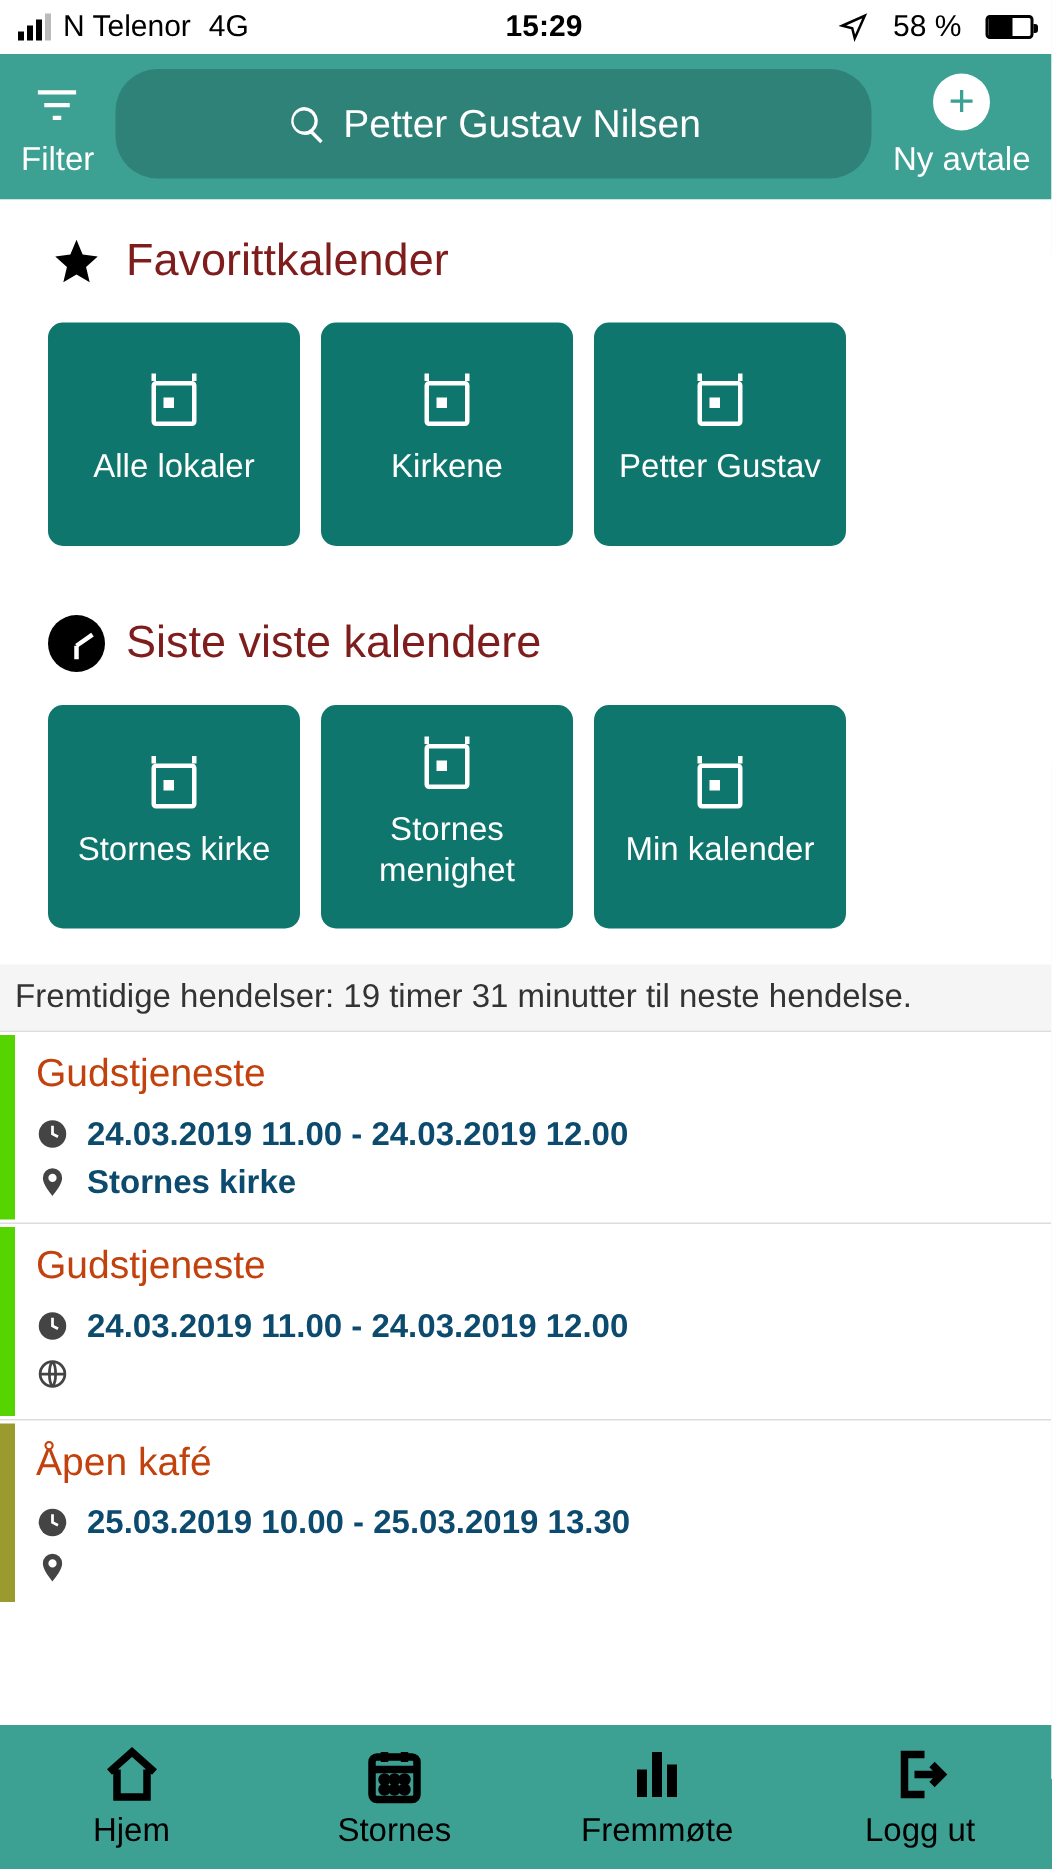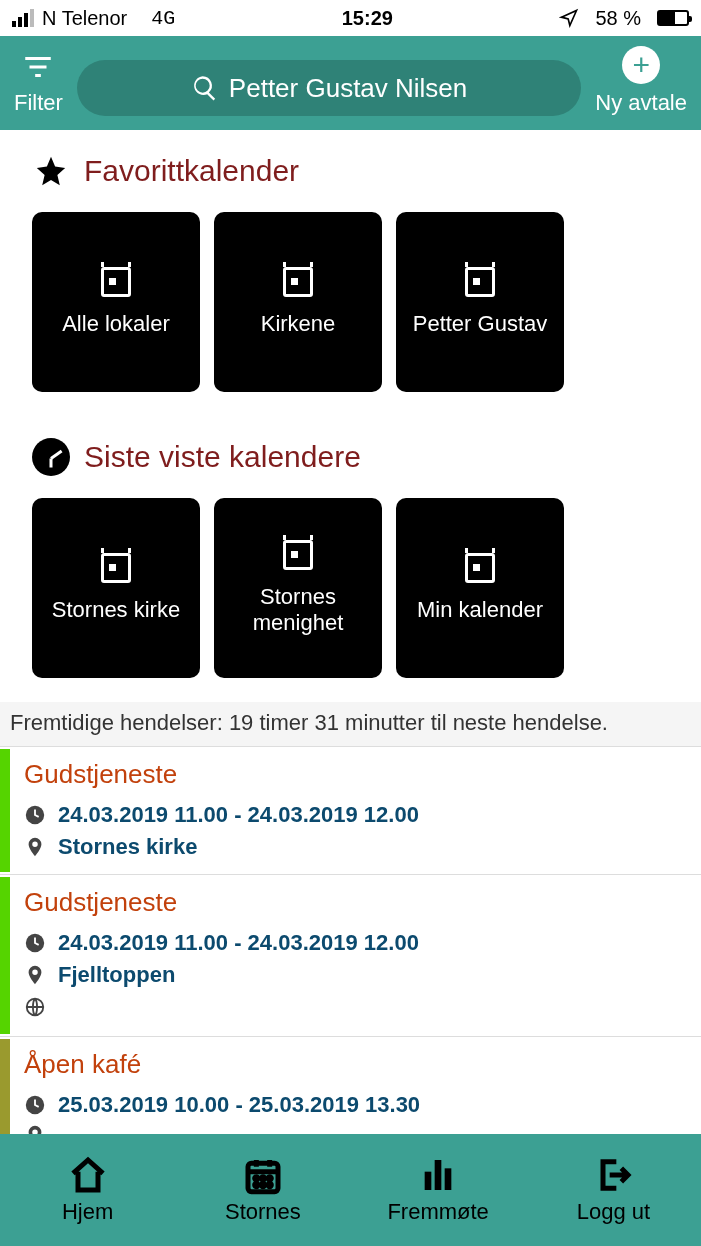--- a/index.html
+++ b/index.html
@@ -15,72 +15,72 @@
   .signal i:nth-child(3){height:14px} .signal i:nth-child(4){height:18px;background:#bbb}
   .battery { width:32px; height:16px; border:2px solid #000; border-radius:3px; position:relative; }
   .battery::after { content:""; position:absolute; right:-5px; top:4px; width:3px; height:6px; background:#000; border-radius:0 2px 2px 0; }
   .battery i { display:block; height:100%; width:58%; background:#000; }
 
   
   .header { background:#3ca093; padding:10px 14px 14px; display:flex; align-items:flex-end; justify-content:space-between; gap:14px; }
   .hbtn { display:flex; flex-direction:column; align-items:center; color:#fff; font-size:22px; gap:6px; }
   .hbtn svg { width:34px; height:34px; fill:#fff; }
   .plus-circle { width:38px; height:38px; border-radius:50%; background:#fff; color:#3ca093; display:flex; align-items:center; justify-content:center; font-size:30px; font-weight:300; }
-  .search { flex:1; height:56px; background:#2f8277; border-radius:28px; display:flex; align-items:center; justify-content:center; gap:10px; color:#fff; font-size:26px; }
+  .search { flex:1; height:73px; background:#2f8277; border-radius:28px; display:flex; align-items:center; justify-content:center; gap:10px; color:#fff; font-size:26px; }
   .search svg { width:28px; height:28px; fill:#fff; }
 
   
   .main { flex:1; overflow-y:auto; background:#fff; }
   .sec-title { display:flex; align-items:center; gap:14px; padding:22px 32px 12px; font-size:30px; color:#7f1d1d; }
   .sec-title .ico { width:38px; height:38px; display:flex; align-items:center; justify-content:center; }
   .sec-title .ico svg { width:34px; height:34px; }
   .clockico { background:#000; border-radius:50%; width:38px; height:38px; position:relative; }
   .clockico::before,.clockico::after{content:"";position:absolute;background:#fff;left:50%;top:50%;transform-origin:left center;}
   .clockico::before{width:13px;height:3px;transform:rotate(-35deg);}
   .clockico::after{width:9px;height:3px;transform:rotate(90deg);}
 
   .tiles { display:flex; gap:14px; padding:10px 32px 24px; }
-  .tile { width:168px; height:180px; background:#000000; border-radius:10px; color:#fff; display:flex; flex-direction:column; align-items:center; justify-content:center; gap:14px; font-size:22px; text-align:center; line-height:1.2; }
+  .tile { width:168px; height:149px; background:#0f766e; border-radius:10px; color:#fff; display:flex; flex-direction:column; align-items:center; justify-content:center; gap:14px; font-size:22px; text-align:center; line-height:1.2; }
   .tile .calico { width:30px; height:30px; }
   .calico { border:3px solid #fff; border-radius:3px; position:relative; }
   .calico::before { content:""; position:absolute; left:-3px; right:-3px; top:-8px; height:5px; border-left:3px solid #fff; border-right:3px solid #fff; }
   .calico::after { content:""; position:absolute; left:5px; top:8px; width:7px; height:7px; background:#fff; }
 
   .upcoming-label { font-size:22px; color:#333; padding:8px 10px 10px; background:#f5f5f5; }
 
   .event { border-top:1px solid #ddd; background:#fff; display:flex; }
   .event .bar { width:10px; margin:2px 0; }
   .green { background:#55d400; }
   .olive { background:#9a9a2e; }
   .event .body { padding:12px 14px 14px; flex:1; }
   .etitle { font-size:26px; color:#c2410c; margin-bottom:12px; }
   .erow { display:flex; align-items:center; gap:12px; font-size:22px; font-weight:700; color:#0c4a6e; margin-top:6px; }
   .erow svg { width:22px; height:22px; fill:#444; flex:none; }
   .globe { margin-top:8px; }
   .globe svg{width:22px;height:22px;fill:none;stroke:#444;stroke-width:2;}
 
   
-  .nav { height:112px; background:#3ca093; display:flex; }
+  .nav { height:96px; background:#3ca093; display:flex; }
   .nav .item { flex:1; display:flex; flex-direction:column; align-items:center; justify-content:center; gap:4px; color:#000; font-size:22px; }
   .nav .item svg { width:40px; height:40px; fill:none; stroke:#000; stroke-width:3; }
   .nav .item.bars svg { fill:#000; stroke:none; }
 </style>
 </head>
 <body>
 
 <div class="statusbar">
   <div class="status-left">
     <span class="signal">
         <i></i>
         <i></i>
         <i></i>
         <i></i>
       </span>
     <span>N Telenor</span>
-    <span style="margin-left:16px;font-family:Liberation Mono, monospace;">4G</span>
+    <span style="margin-left:4px;">4G</span>
   </div>
   <div style="font-weight:600;">15:29</div>
   <div class="status-right">
     <svg width="20" height="20" viewBox="0 0 24 24" fill="none" stroke="#000" stroke-width="2">
         <path d="M3 11 L21 3 L13 21 L11 13 Z"></path>
       </svg>
     <span>58 %</span>
     <span class="battery">
         <i></i>
       </span>
@@ -175,26 +175,20 @@
       <div class="event">
         <div class="bar green"></div>
         <div class="body">
           <div class="etitle">Gudstjeneste</div>
           <div class="erow">
             <svg viewBox="0 0 24 24">
               <circle cx="12" cy="12" r="10" fill="#444"></circle>
               <path d="M12 6v6l4 2" stroke="#fff" stroke-width="2" fill="none"></path>
             </svg>
             <span>24.03.2019 11.00 - 24.03.2019 12.00</span>
-          </div>
-          <div class="erow">
-            <svg viewBox="0 0 24 24">
-              <path d="M12 2a7 7 0 017 7c0 5-7 13-7 13S5 14 5 9a7 7 0 017-7zm0 4a3 3 0 100 6 3 3 0 000-6z" fill="#444"></path>
-            </svg>
-            <span>Fjelltoppen</span>
           </div>
           <div class="globe"><svg viewBox="0 0 24 24">
               <circle cx="12" cy="12" r="9"></circle>
               <path d="M3 12h18M12 3c3 3 3 15 0 18M12 3c-3 3-3 15 0 18"></path>
             </svg></div>
         </div>
       </div>
       <div class="event">
         <div class="bar olive"></div>
         <div class="body">

